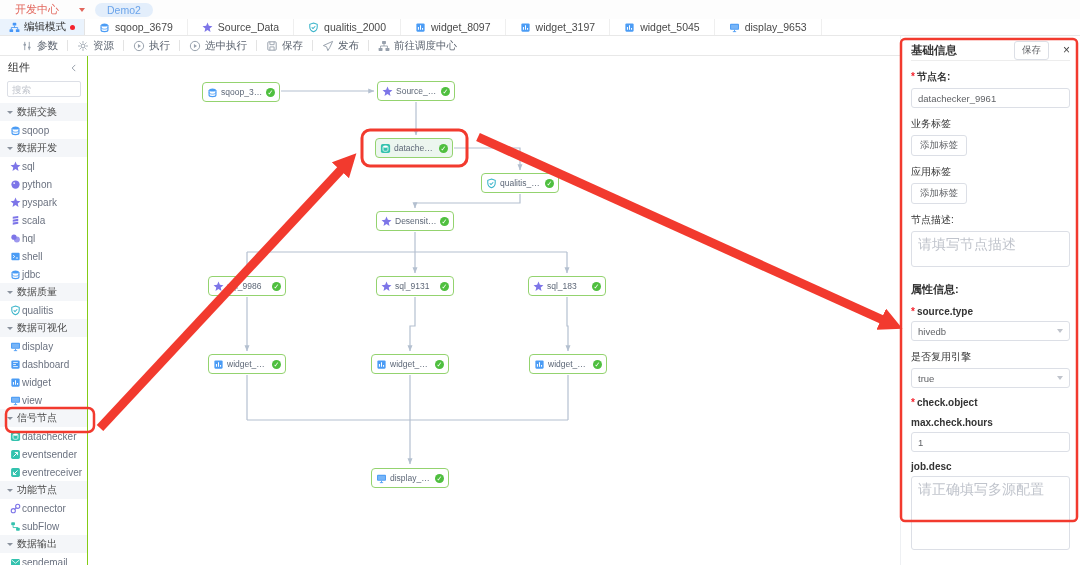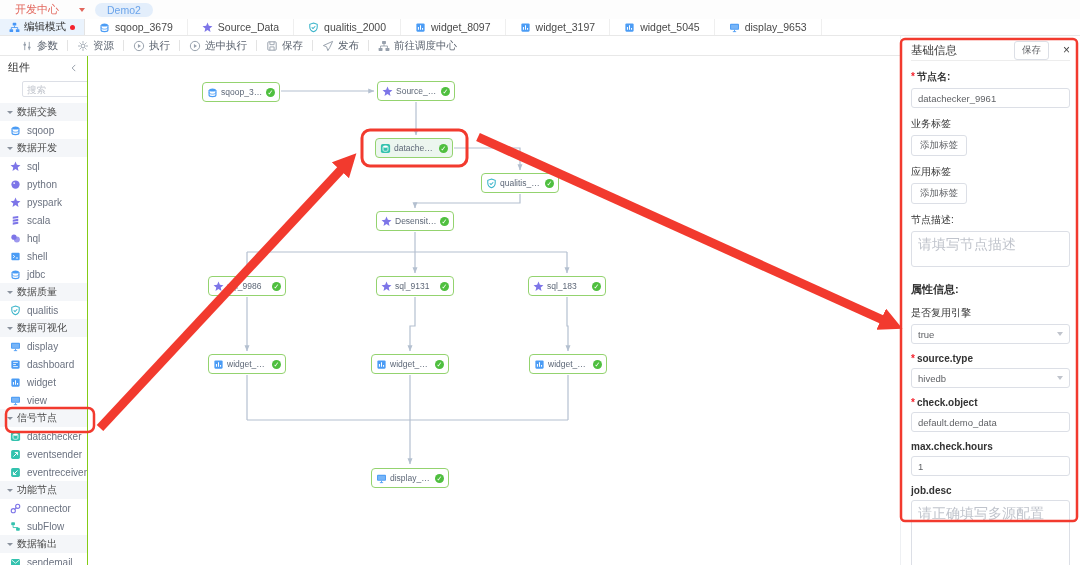--- a/index.html
+++ b/index.html
@@ -29,27 +29,27 @@
   .tool-item { display:flex; align-items:center; gap:4px; color:#5c6470; font-size:10.5px; padding:0 9px; cursor:pointer; }
   .tool-item .ticon { display:flex; align-items:center; color:#97a0ac; }
   .tool-sep { width:1px; height:11px; background:#e3e3e3; }
 
   
   .main { position:absolute; top:56px; left:0; right:0; bottom:0; display:flex; }
   .sidebar { width:88px; border-right:1px solid #84cc16; background:#fff; flex:none; overflow:hidden; }
   .sb-head { height:23px; display:flex; align-items:center; justify-content:space-between; padding:0 8px; }
   .sb-title { font-size:11px; color:#333; }
   .sb-collapse { color:#9aa2ad; display:flex; cursor:pointer; }
-  .sb-search { margin:2px 22px 6px; }
+  .sb-search { margin:2px 7px 6px; }
   .sb-search input { width:74px; height:16px; border:1px solid #dcdfe6; border-radius:2px;
     font-size:9.5px; padding:0 4px; color:#666; outline:none; }
   .sb-search input::placeholder { color:#c0c4cc; }
   .sb-group-h { height:18px; display:flex; align-items:center; gap:4px; padding-left:7px;
     background:#f4f6f9; color:#4a4a4a; font-size:10px; cursor:pointer; }
-  .sb-item { height:18px; display:flex; align-items:center; gap:5px; padding-left:10px;
+  .sb-item { height:18px; display:flex; align-items:center; padding-left:10px;
     color:#6b7280; font-size:10px; cursor:pointer; }
   .sb-item .sicon { display:flex; align-items:center; width:12px; }
   .chev { width:0; height:0; border-left:3px solid transparent; border-right:3px solid transparent;
     border-top:3.5px solid #8a929e; }
 
   
   .canvas { position:relative; flex:1; background:#fff; }
   #edges, #annots { position:absolute; top:0; left:0; pointer-events:none; }
   #edges { z-index:1; }
   #annots { z-index:50; }
@@ -59,21 +59,21 @@
   .node.selected { background:#ecf6ef; }
   .node .nlabel { flex:1; font-size:8.5px; color:#5d6777; white-space:nowrap; overflow:hidden; text-overflow:ellipsis; }
   .node .nicon { display:flex; align-items:center; }
   .nbadge { width:9px; height:9px; border-radius:50%; background:#4fbf3f; color:#fff; font-size:7px;
     line-height:9px; text-align:center; flex:none; }
 
   
   .panel { position:absolute; top:36px; right:0; width:180px; bottom:0; background:#fff;
     border-left:1px solid #eef0f3; z-index:10; padding:4px 10px 0; overflow:hidden; }
   .p-head { height:21px; display:flex; align-items:center; border-bottom:1px solid #ededed; }
-  .p-title { font-size:11.5px; font-weight:normal; color:#333; flex:1; }
+  .p-title { font-size:11.5px; font-weight:bold; color:#333; flex:1; }
   .p-save { border:1px solid #dcdfe6; background:#fff; color:#606266; font-size:9.5px;
     padding:2px 7px; border-radius:3px; cursor:pointer; margin-right:14px; }
   .p-close { color:#444; font-size:12px; cursor:pointer; line-height:1; }
   .fgroup { margin-top:9px; }
   .flabel { font-size:10px; color:#333; margin-bottom:4px; display:block; }
   .flabel.b { font-weight:bold; }
   .req { color:#f5222d; margin-right:2px; }
   .fsection { font-size:11px; font-weight:bold; color:#333; margin-top:13px; }
   .finput { width:100%; height:20px; border:1px solid #dcdfe6; border-radius:3px; font-size:9.5px;
     color:#606266; padding:0 6px; outline:none; background:#fff; }
@@ -628,34 +628,34 @@
     <button class="p-save">保存</button>
     <span class="p-close">×</span>
   </div>
   <div id="p-fields">
       <div class="fgroup"><span class="flabel b"><span class="req">*</span>节点名:</span><input class="finput" value="datachecker_9961" style=""></div>
       <div class="fgroup"><span class="flabel ">业务标签</span><button class="ftagbtn">添加标签</button></div>
       <div class="fgroup"><span class="flabel ">应用标签</span><button class="ftagbtn">添加标签</button></div>
       <div class="fgroup"><span class="flabel ">节点描述:</span><textarea class="ftextarea" style="height: 36px;" placeholder="请填写节点描述"></textarea></div>
       <div class="fsection">属性信息:</div>
       <div class="fgroup">
+        <span class="flabel b"><span class="req">*</span>source.type</span>
+        <div class="fselect">
+          <span>hivedb</span>
+          <span class="sel-chev"></span>
+        </div>
+      </div>
+      <div class="fgroup">
         <span class="flabel ">是否复用引擎</span>
         <div class="fselect">
           <span>true</span>
           <span class="sel-chev"></span>
         </div>
       </div>
-      <div class="fgroup">
-        <span class="flabel b"><span class="req">*</span>source.type</span>
-        <div class="fselect">
-          <span>hivedb</span>
-          <span class="sel-chev"></span>
-        </div>
-      </div>
-      <div class="fgroup"><span class="flabel b"><span class="req">*</span>check.object</span><input class="finput" value="default.demo_data" style=""></div>
+      <div class="fgroup"><span class="flabel b"><span class="req">*</span>check.object</span></div>
       <div class="fgroup"><span class="flabel b">max.check.hours</span><input class="finput" value="1" style=""></div>
       <div class="fgroup"><span class="flabel b">job.desc</span><textarea class="ftextarea" style="height: 74px;" placeholder="请正确填写多源配置"></textarea></div>
     </div>
 </aside>
 
 <svg id="annots" width="1080" height="565" viewBox="0 0 1080 565">
     <defs>
       <marker id="mr" viewBox="0 0 10 10" refX="6" refY="5" markerWidth="2.6" markerHeight="2.6" orient="auto">
         <path d="M0 0L10 5 0 10z" fill="#f23a2e"></path>
       </marker>

